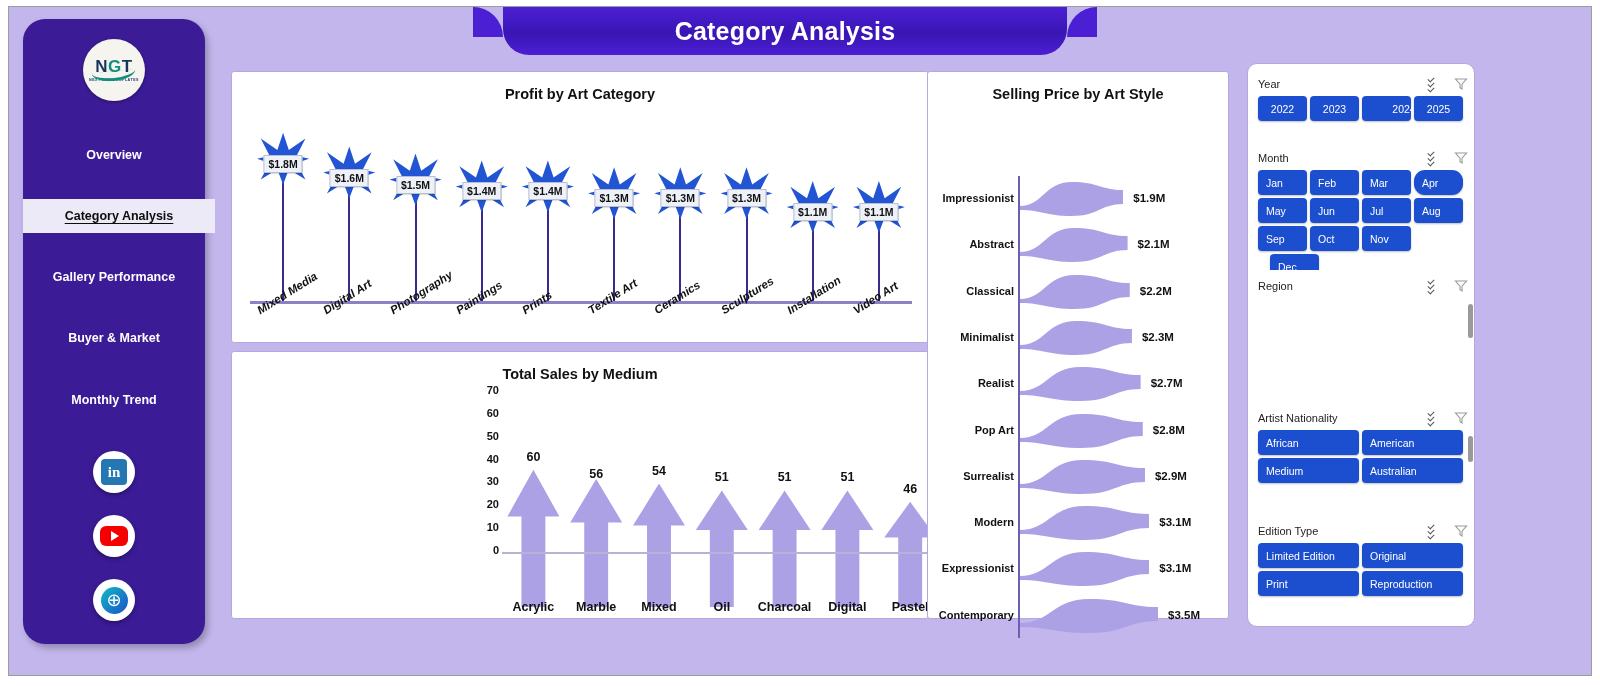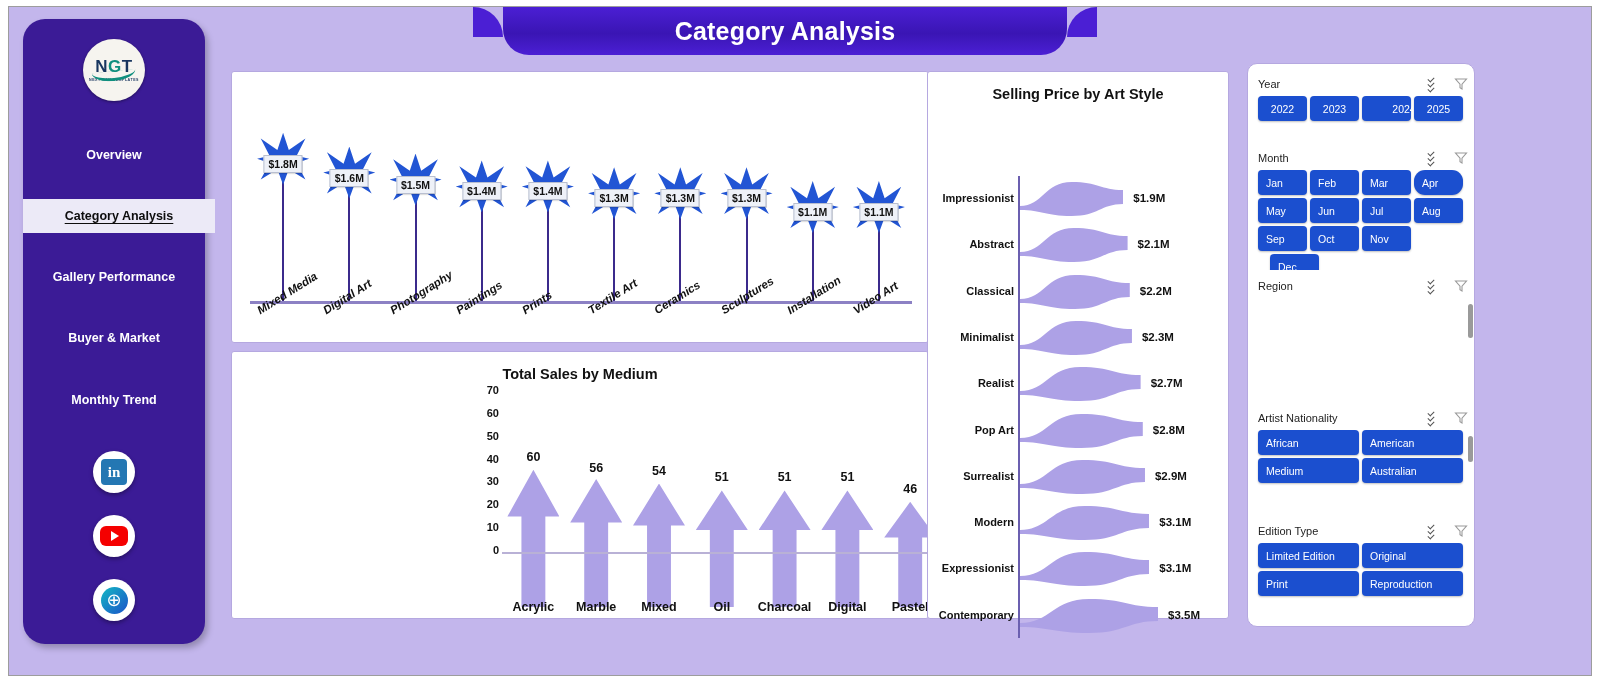--- a/index.html
+++ b/index.html
@@ -304,20 +304,21 @@
         </div>
     <div class="social" id="soc-1">
       <div class="soc-yt"></div>
         </div>
     <div class="social" id="soc-2">
       <div class="soc-web">⊕</div>
         </div>
   </div>
 
   <div class="card" id="card-profit">
+    <div class="card-title">Profit by Art Category</div>
     <div id="profit-plot">
           <div class="star-col" style="left: 0.1px; height: 142.2px;">
             <div class="stem" style="height: 142.2px;"></div>
             <div class="star8" style="bottom: 116.2px; background: rgb(34, 85, 212);"></div>
             <div class="star-label" style="bottom: 128.2px;">$1.8M</div>
           </div>
           <div class="star-col" style="left: 66.3px; height: 128.4px;">
             <div class="stem" style="height: 128.4px;"></div>
             <div class="star8" style="bottom: 102.4px; background: rgb(34, 85, 212);"></div>
             <div class="star-label" style="bottom: 114.4px;">$1.6M</div>
@@ -401,21 +402,21 @@
           <div class="ylab" style="top: 129.143px;">10</div>
           <div class="ylab" style="top: 152px;">0</div>
         </div>
     <div id="medium-plot">
           <div class="arrow-col" style="left: 272.4px; height: 200px;">
             <div class="arrow" style="height: 137.143px; background: rgb(173, 161, 230);"></div>
             <div class="arrow-val" style="bottom: 143.143px;">60</div>
           </div>
           <div class="arrow-col" style="left: 335.2px; height: 200px;">
             <div class="arrow" style="height: 128px; background: rgb(173, 161, 230);"></div>
-            <div class="arrow-val" style="bottom: 132px;">56</div>
+            <div class="arrow-val" style="bottom: 126px;">56</div>
           </div>
           <div class="arrow-col" style="left: 398px; height: 200px;">
             <div class="arrow" style="height: 123.429px; background: rgb(173, 161, 230);"></div>
             <div class="arrow-val" style="bottom: 129.429px;">54</div>
           </div>
           <div class="arrow-col" style="left: 460.8px; height: 200px;">
             <div class="arrow" style="height: 116.571px; background: rgb(173, 161, 230);"></div>
             <div class="arrow-val" style="bottom: 122.571px;">51</div>
           </div>
           <div class="arrow-col" style="left: 523.6px; height: 200px;">

